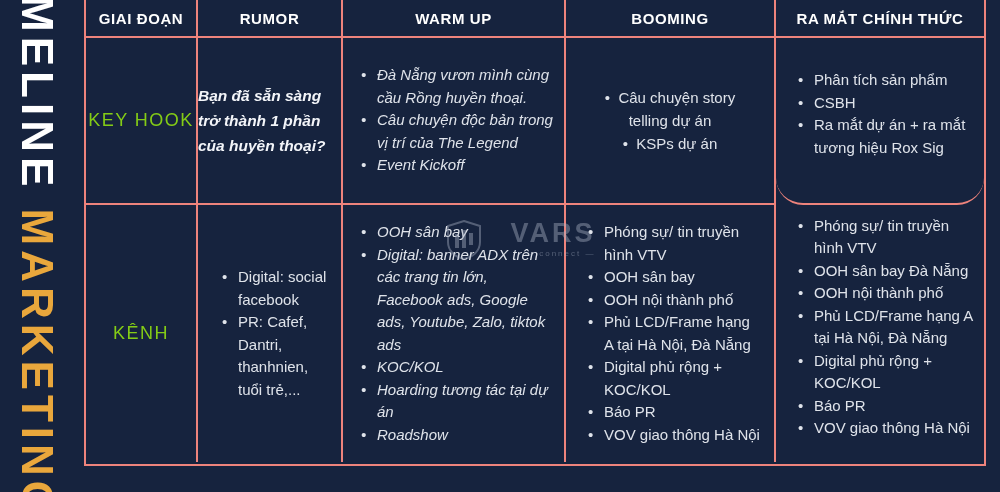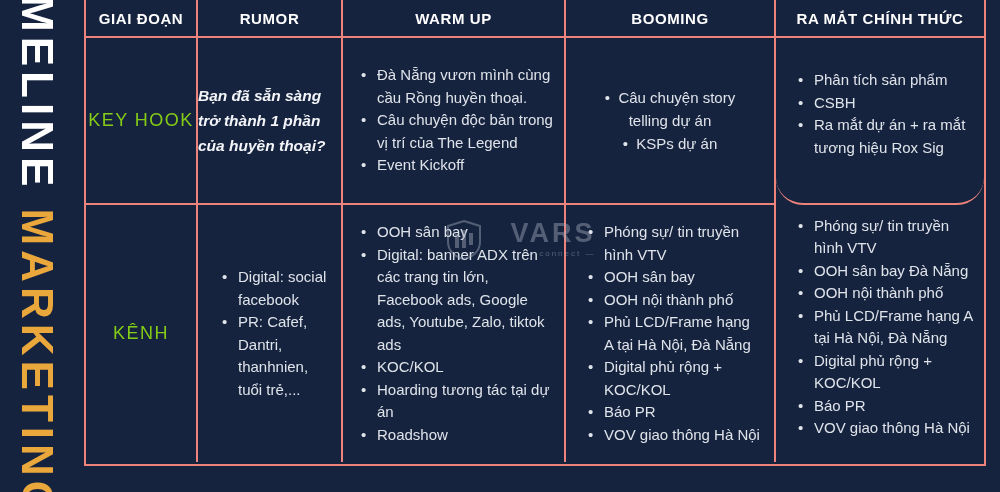--- a/index.html
+++ b/index.html
@@ -57,21 +57,21 @@
   }
   ul.blist{
     list-style:none;margin:0;padding:0;
     font-size:15px;line-height:1.5;color:#dfe3ea;
   }
   ul.blist li{position:relative;padding-left:18px;}
   ul.blist li::before{content:"•";position:absolute;left:2px;}
   ul.blist.center{text-align:center;line-height:1.55;}
   ul.blist.center li{padding-left:0;}
   ul.blist.center li::before{content:"•\00a0\00a0";position:static;}
-  .pad-warm{padding:10px 8px 10px 16px;}
+  .pad-warm{padding:10px 8px 10px 16px;font-style:italic;}
   .pad-boom{padding:10px 14px 10px 20px;}
   .pad-launch{padding:10px 10px 23px 20px;border-radius:27px;}
   .pad-rumor{padding:10px 6px 10px 22px;}
   .pad-center{padding:10px 32px;justify-content:center;align-items:center;}
   
   .watermark{
     position:absolute;left:447px;top:220px;
     display:flex;align-items:flex-start;gap:8px;
     opacity:.42;pointer-events:none;
   }

